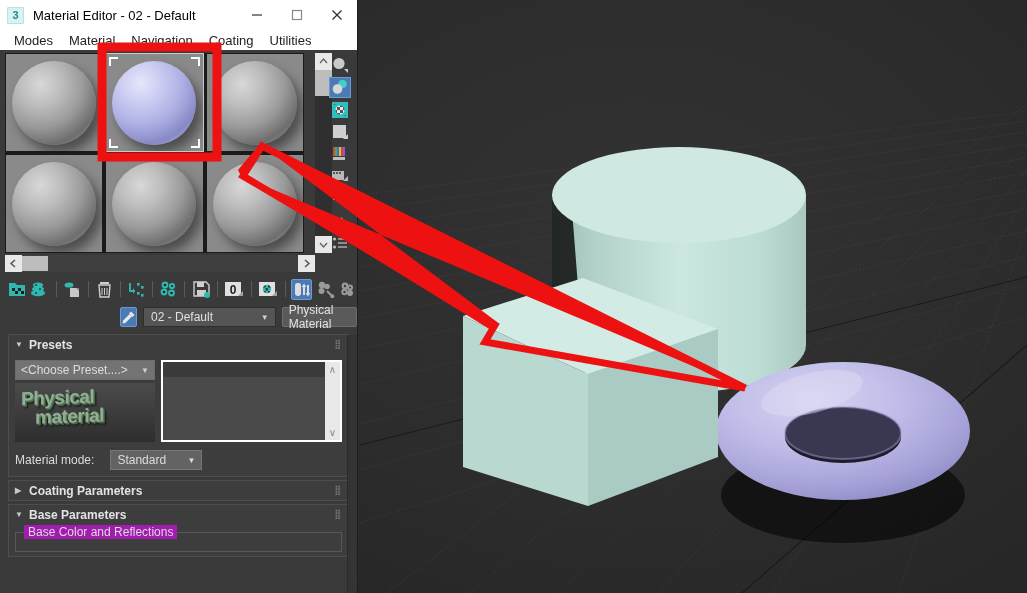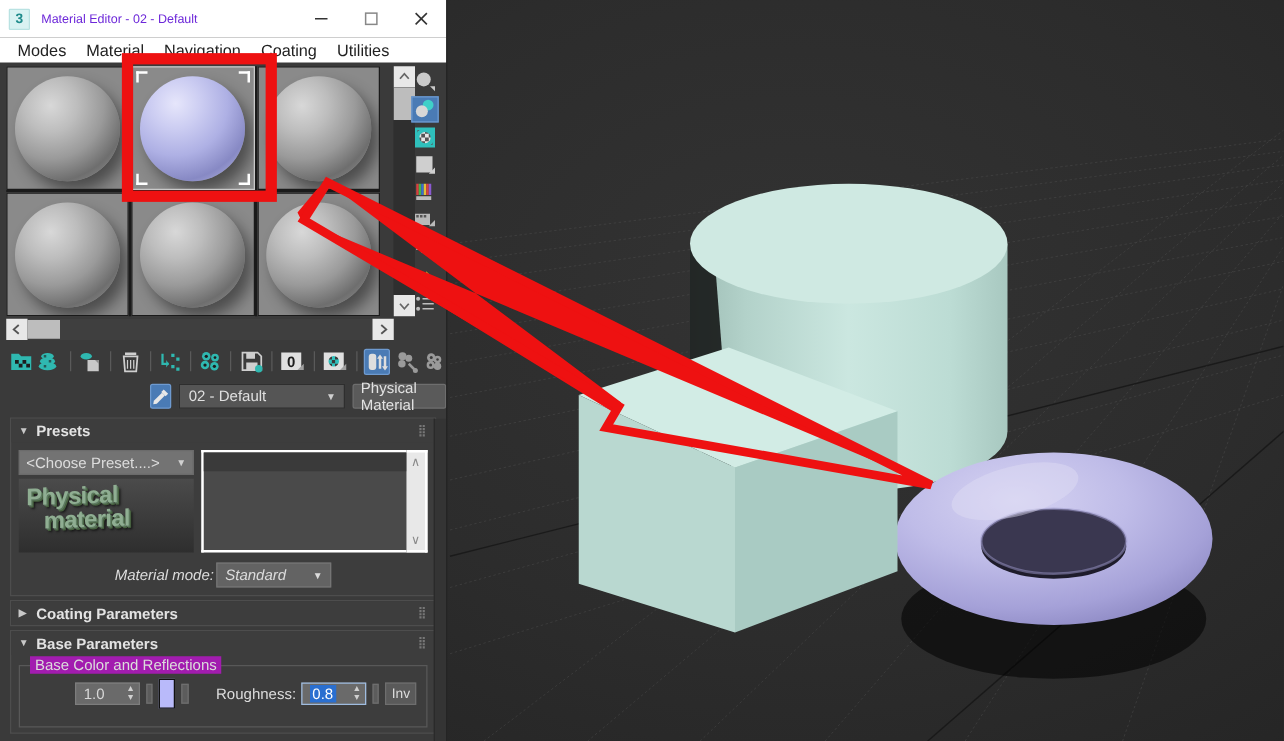--- a/index.html
+++ b/index.html
@@ -33,21 +33,21 @@
     position: relative; height: 30px; background: #ffffff;
     display: flex; align-items: center;
   }
   #app-icon {
     width: 17px; height: 17px; margin-left: 7px; margin-right: 9px;
     background: #d9f2f2; border: 1px solid #b9e2e2;
     color: #1f8b8b; font-size: 11px; font-weight: bold;
     display: flex; align-items: center; justify-content: center;
     border-radius: 1px;
   }
-  #win-title { flex: 1; color: #6d28d9; font-size: 10px; }
+  #win-title { flex: 1; color: #000000; font-size: 13px; }
   .winbtn {
     width: 40px; height: 30px; display: flex; align-items: center;
     justify-content: center; color: #333; font-size: 13px;
   }
   .winbtn svg { display:block; }
 
   #menubar {
     height: 20px; background: #ffffff; display: flex; align-items: center;
     padding-left: 6px; gap: 0px;
   }
@@ -185,21 +185,21 @@
     flex:1; height:82px; background:#4a4a4a; border:2px solid #ffffff;
     border-right:none; position:relative;
   }
   #preset-list .sel-row { height:15px; background:#3a3a3a; }
   #preset-list-sb {
     width:17px; height:82px; background:#e8e8e8; border:2px solid #ffffff; border-left:none;
     display:flex; flex-direction:column; justify-content:space-between; align-items:center;
     color:#8a8a8a; font-size:10px; padding:2px 0;
   }
   #mat-mode-row {
-    margin-top:8px; display:flex; align-items:center; justify-content:center; gap:2px;font-style:italic;
+    margin-top:8px; display:flex; align-items:center; gap:16px;
   }
   #mat-mode-row .lbl { color:#dcdcdc; font-size:12px; }
   #mat-mode-combo {
     width:92px; height:20px; background:#636363; border:1px solid #757575;
     color:#dcdcdc; font-size:12px; display:flex; align-items:center; padding-left:6px;
     position:relative;
   }
   #mat-mode-combo .caret { position:absolute; right:6px; font-size:8px; }
 
   
@@ -712,37 +712,20 @@
 
       <div class="rollout">
         <div class="rhead">
           <span class="arrow">▼</span>
           <span>Base Parameters</span>
           <span class="grip">⣿</span>
         </div>
         <div class="group-box">
           <span class="group-title">Base Color and Reflections</span>
 
-          <div class="prow">
-            <div class="spin" style="width:48px; margin-left:36px;">
-              <span class="val">1.0</span>
-              <span class="arrows">▲<br>▼</span>
-            </div>
-            <span class="maptile"></span>
-            <span class="colorsw" style="background:#b9bafa;"></span>
-            <span class="maptile"></span>
-
-            <span class="lbl-r" style="margin-left:22px;">Roughness:</span>
-            <div class="spin active" style="width:52px; margin-left:4px;">
-              <span class="val hl">0.8</span>
-              <span class="arrows">▲<br>▼</span>
-            </div>
-            <span class="maptile"></span>
-            <span class="invbtn">Inv</span>
-          </div>
 
         </div>
       </div>
     </div>
 
     <div id="panel-scroll"></div>
   </div>
 
   <svg id="annotation" viewBox="0 0 1027 593">
     <rect x="102" y="47" width="115" height="110" fill="none" stroke="#ee1111" stroke-width="9"></rect>

